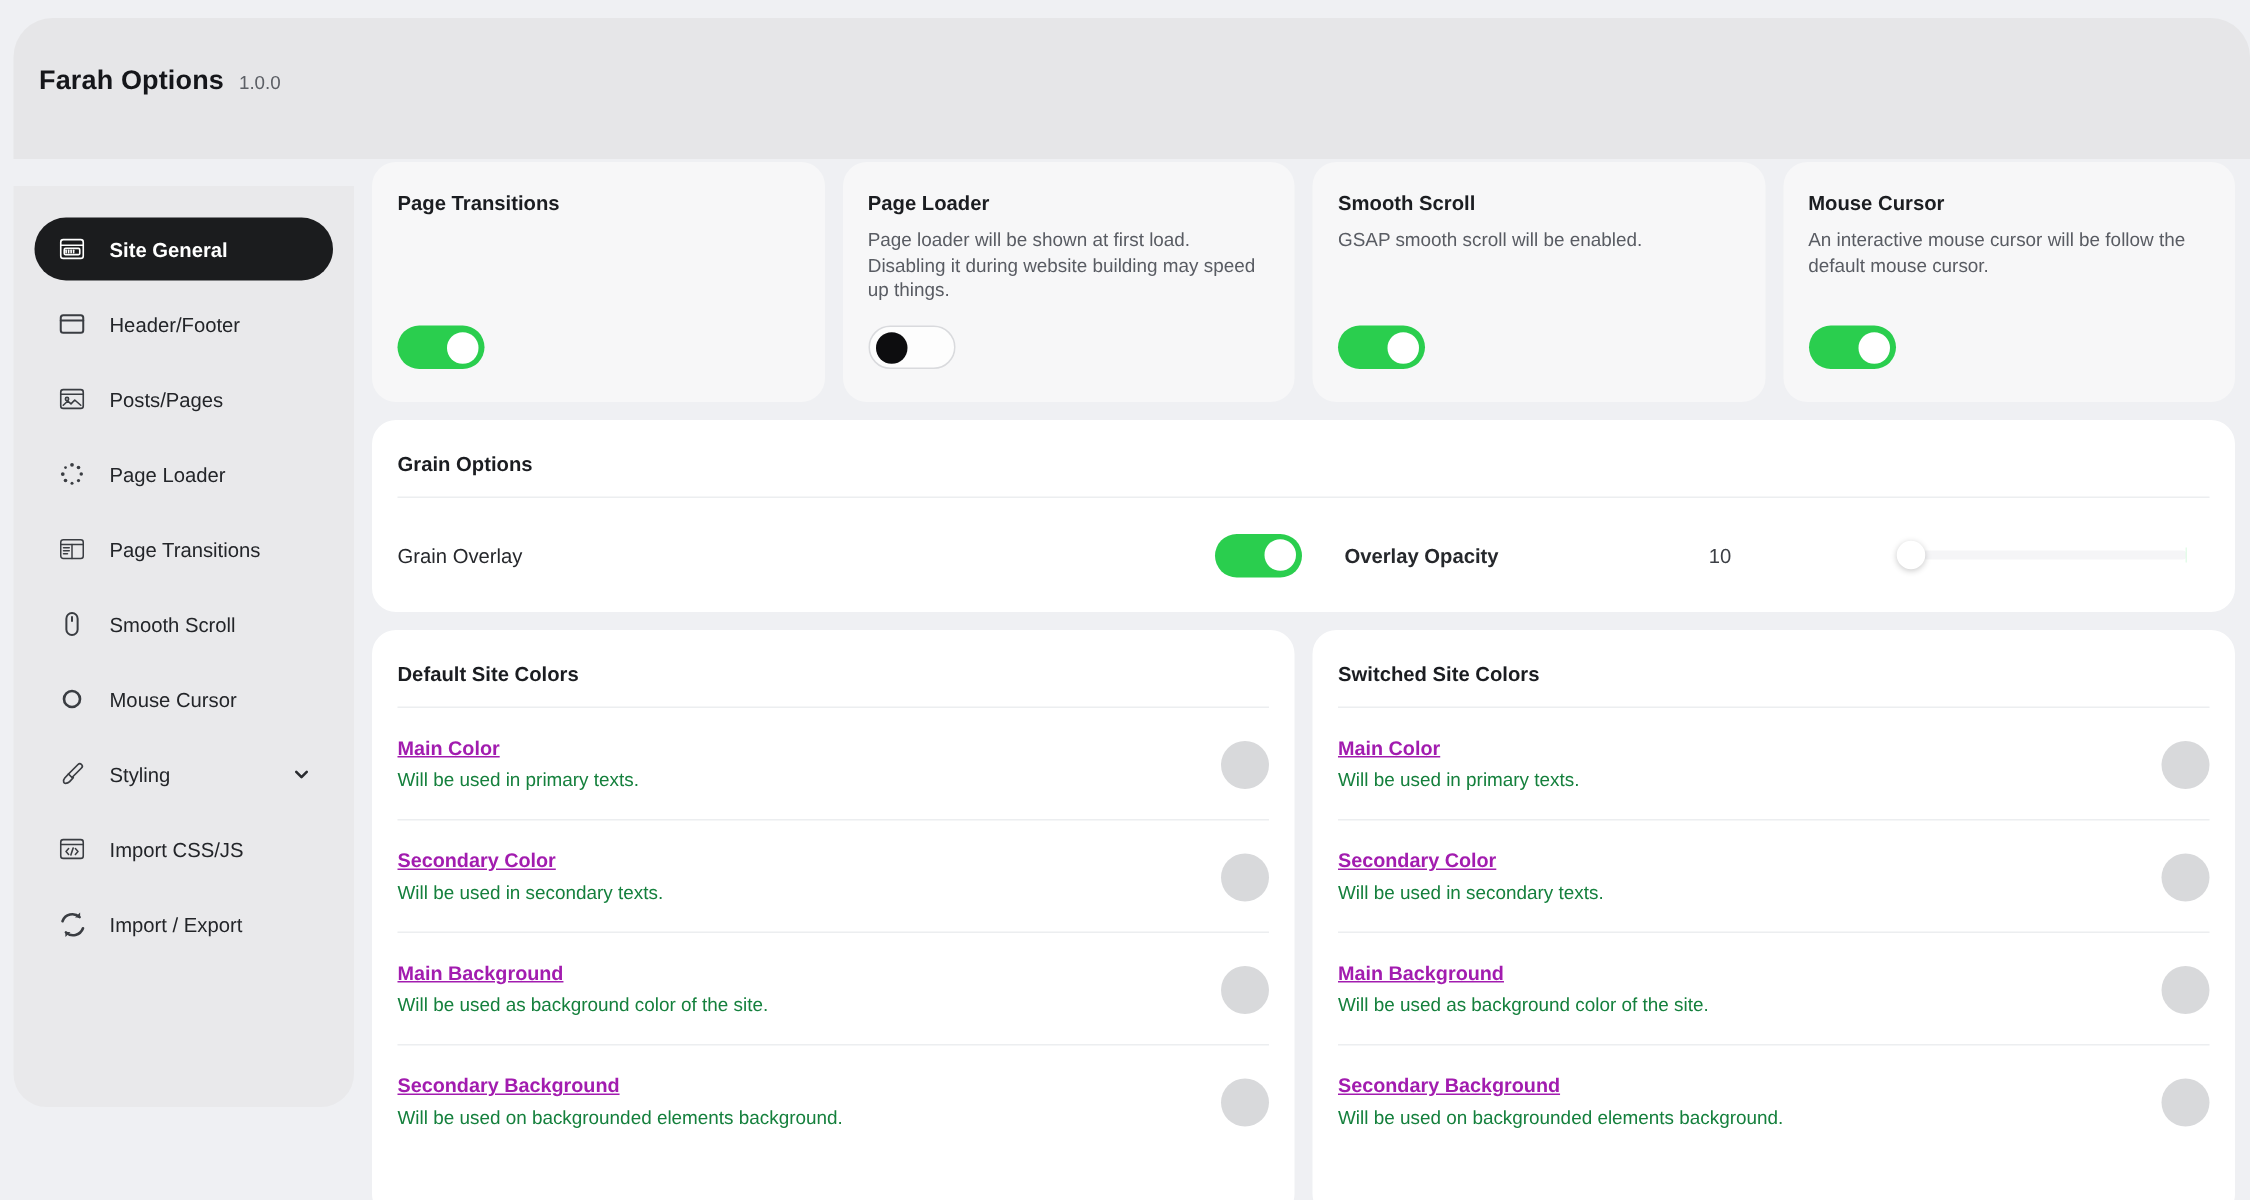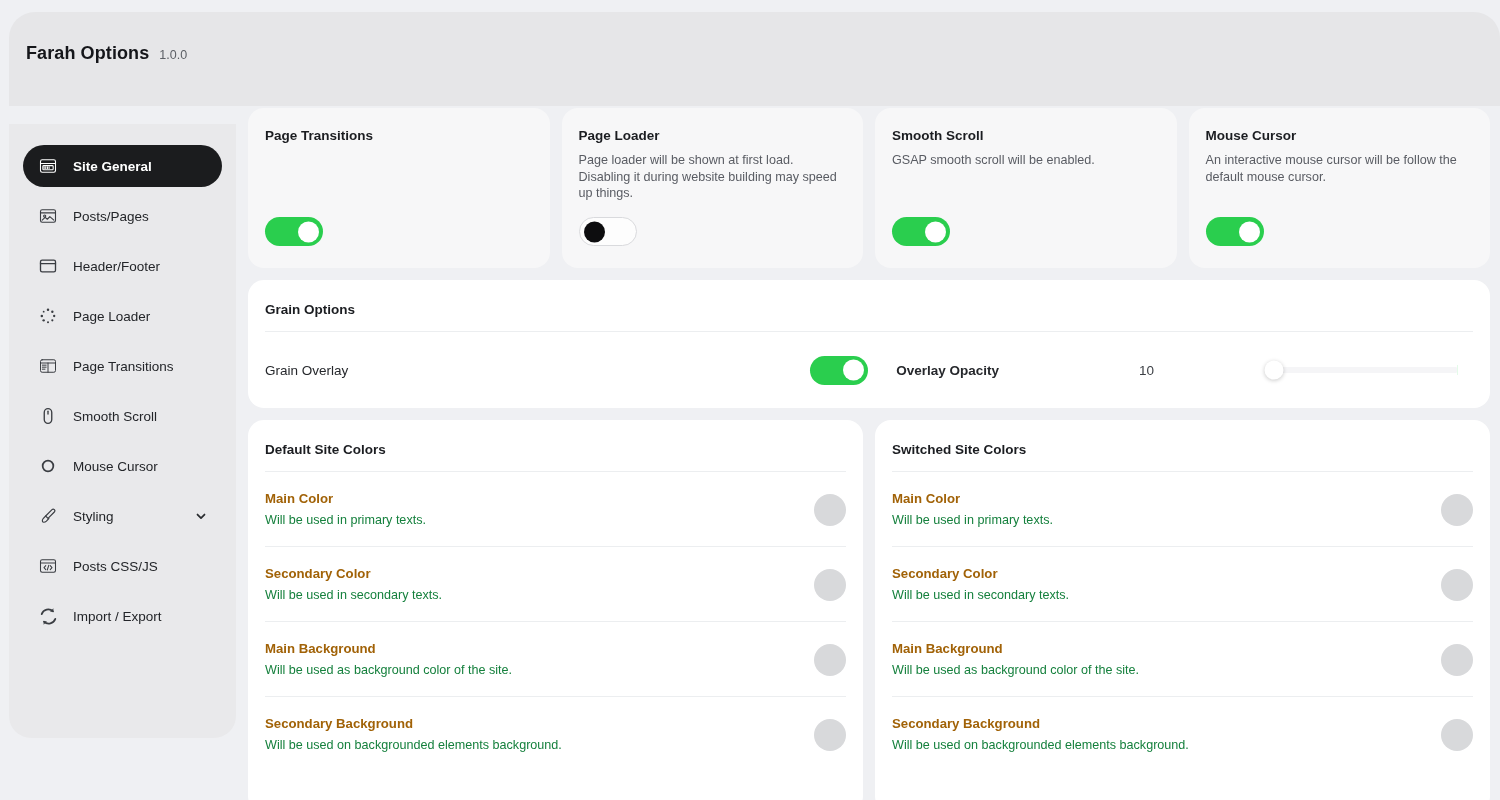--- a/index.html
+++ b/index.html
@@ -148,21 +148,21 @@
   }
   .colors-panel.tall { padding-bottom: 40px; }
   .color-row {
     display: flex; align-items: center;
     padding: 17px 0 16px 0;
     border-bottom: 1px solid #eceef0;
     min-height: 75px;
   }
   .color-row:last-child { border-bottom: none; }
   .color-texts { flex: 1 1 auto; }
-  .color-name { font-size: 13.2px; font-weight: bold; color: #a16207; margin-bottom: 6px; }
+  .color-name { font-size: 13.2px; font-weight: bold; color: #a21caf; margin-bottom: 6px; text-decoration: underline; }
   .color-desc { font-size: 12.6px; line-height: 16.5px; color: #15803d; max-width: 330px; }
   .color-swatch {
     width: 32px; height: 32px; border-radius: 50%;
     background: #d8d9db;
     flex: 0 0 32px;
     margin-left: 16px;
     cursor: pointer;
   }
 </style>
 </head>
@@ -187,37 +187,37 @@
             <line x1="7.3" y1="13" x2="7.3" y2="15"></line>
             <line x1="9.3" y1="13" x2="9.3" y2="15"></line>
             <line x1="11.3" y1="13" x2="11.3" y2="15"></line>
             <line x1="13.3" y1="13" x2="13.3" y2="15"></line>
           </svg>
         </span>
         <span class="nav-label">Site General</span>
       </div>
       <div class="nav-item">
         <span class="nav-ico">
+          <svg viewBox="0 0 24 24" width="20" height="20" fill="none" stroke="currentColor" stroke-width="1.6" stroke-linecap="round" stroke-linejoin="round">
+            <rect x="3" y="5" width="18" height="14" rx="2"></rect>
+            <line x1="3" y1="9.2" x2="21" y2="9.2"></line>
+          </svg>
+        </span>
+        <span class="nav-label">Header/Footer</span>
+      </div>
+      <div class="nav-item">
+        <span class="nav-ico">
           <svg viewBox="0 0 24 24" width="20" height="20" fill="none" stroke="currentColor" stroke-width="1.3" stroke-linecap="round" stroke-linejoin="round">
             <rect x="3" y="4.5" width="18" height="15" rx="2"></rect>
             <line x1="3" y1="8.2" x2="21" y2="8.2"></line>
             <circle cx="8" cy="12" r="1.3"></circle>
             <path d="M5 17l3.6-3.4 2.6 2.3 3-3.1L19 17"></path>
           </svg>
         </span>
         <span class="nav-label">Posts/Pages</span>
-      </div>
-      <div class="nav-item">
-        <span class="nav-ico">
-          <svg viewBox="0 0 24 24" width="20" height="20" fill="none" stroke="currentColor" stroke-width="1.6" stroke-linecap="round" stroke-linejoin="round">
-            <rect x="3" y="5" width="18" height="14" rx="2"></rect>
-            <line x1="3" y1="9.2" x2="21" y2="9.2"></line>
-          </svg>
-        </span>
-        <span class="nav-label">Header/Footer</span>
       </div>
       <div class="nav-item">
         <span class="nav-ico">
           <svg viewBox="0 0 24 24" width="20" height="20" fill="currentColor">
             <circle cx="12" cy="4.6" r="1.5"></circle>
             <circle cx="17.2" cy="6.8" r="1.45"></circle>
             <circle cx="19.4" cy="12" r="1.4"></circle>
             <circle cx="17.2" cy="17.2" r="1.3"></circle>
             <circle cx="12" cy="19.4" r="1.2"></circle>
             <circle cx="6.8" cy="17.2" r="1.45"></circle>
@@ -272,21 +272,21 @@
       <div class="nav-item">
         <span class="nav-ico">
           <svg viewBox="0 0 24 24" width="20" height="20" fill="none" stroke="currentColor" stroke-width="1.25" stroke-linecap="round" stroke-linejoin="round">
             <rect x="3" y="4.5" width="18" height="15" rx="2"></rect>
             <line x1="3" y1="8.4" x2="21" y2="8.4"></line>
             <polyline points="9.3,11.6 7.2,14 9.3,16.4"></polyline>
             <polyline points="14.7,11.6 16.8,14 14.7,16.4"></polyline>
             <line x1="12.9" y1="11.2" x2="11.1" y2="16.8"></line>
           </svg>
         </span>
-        <span class="nav-label">Posts CSS/JS</span>
+        <span class="nav-label">Import CSS/JS</span>
       </div>
       <div class="nav-item">
         <span class="nav-ico">
           <svg viewBox="0 0 24 24" width="21" height="21" fill="none" stroke="currentColor" stroke-width="2" stroke-linecap="round" stroke-linejoin="round">
             <path d="M4.2 9.3a8 8 0 0 1 13-3.1"></path>
             <polyline points="17.6,2.6 17.6,6.5 13.7,6.5" fill="currentColor" stroke="none"></polyline>
             <path d="M19.8 14.7a8 8 0 0 1-13 3.1"></path>
             <polyline points="6.4,21.4 6.4,17.5 10.3,17.5" fill="currentColor" stroke="none"></polyline>
           </svg>
         </span>

